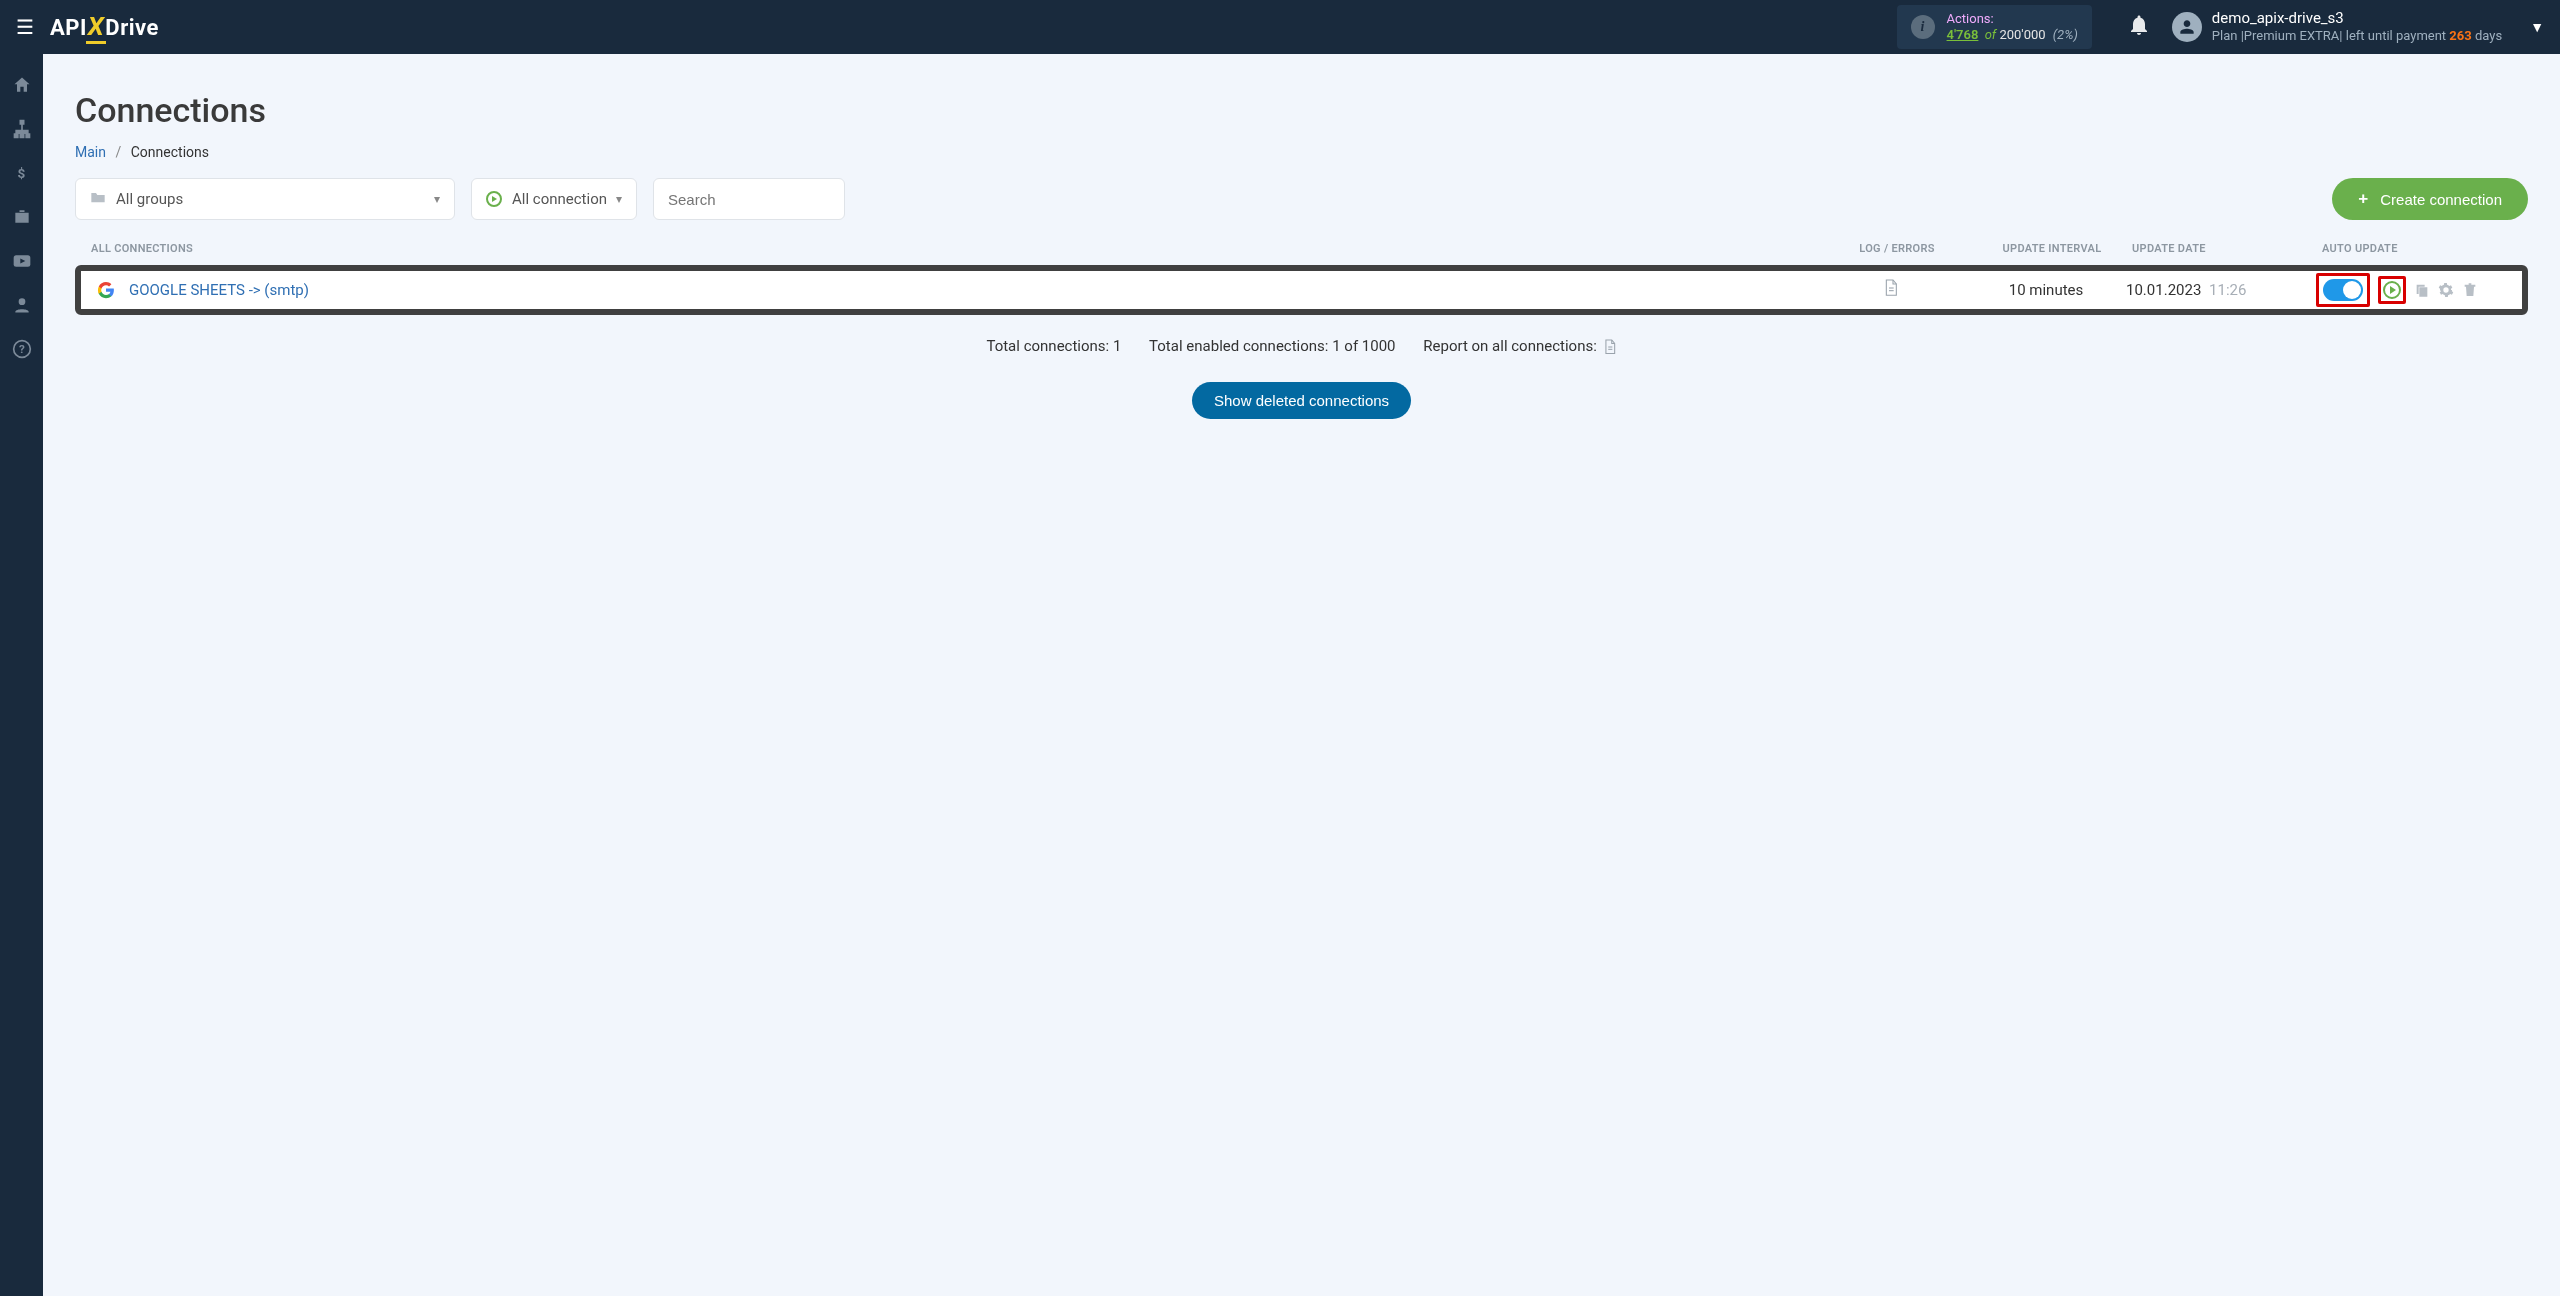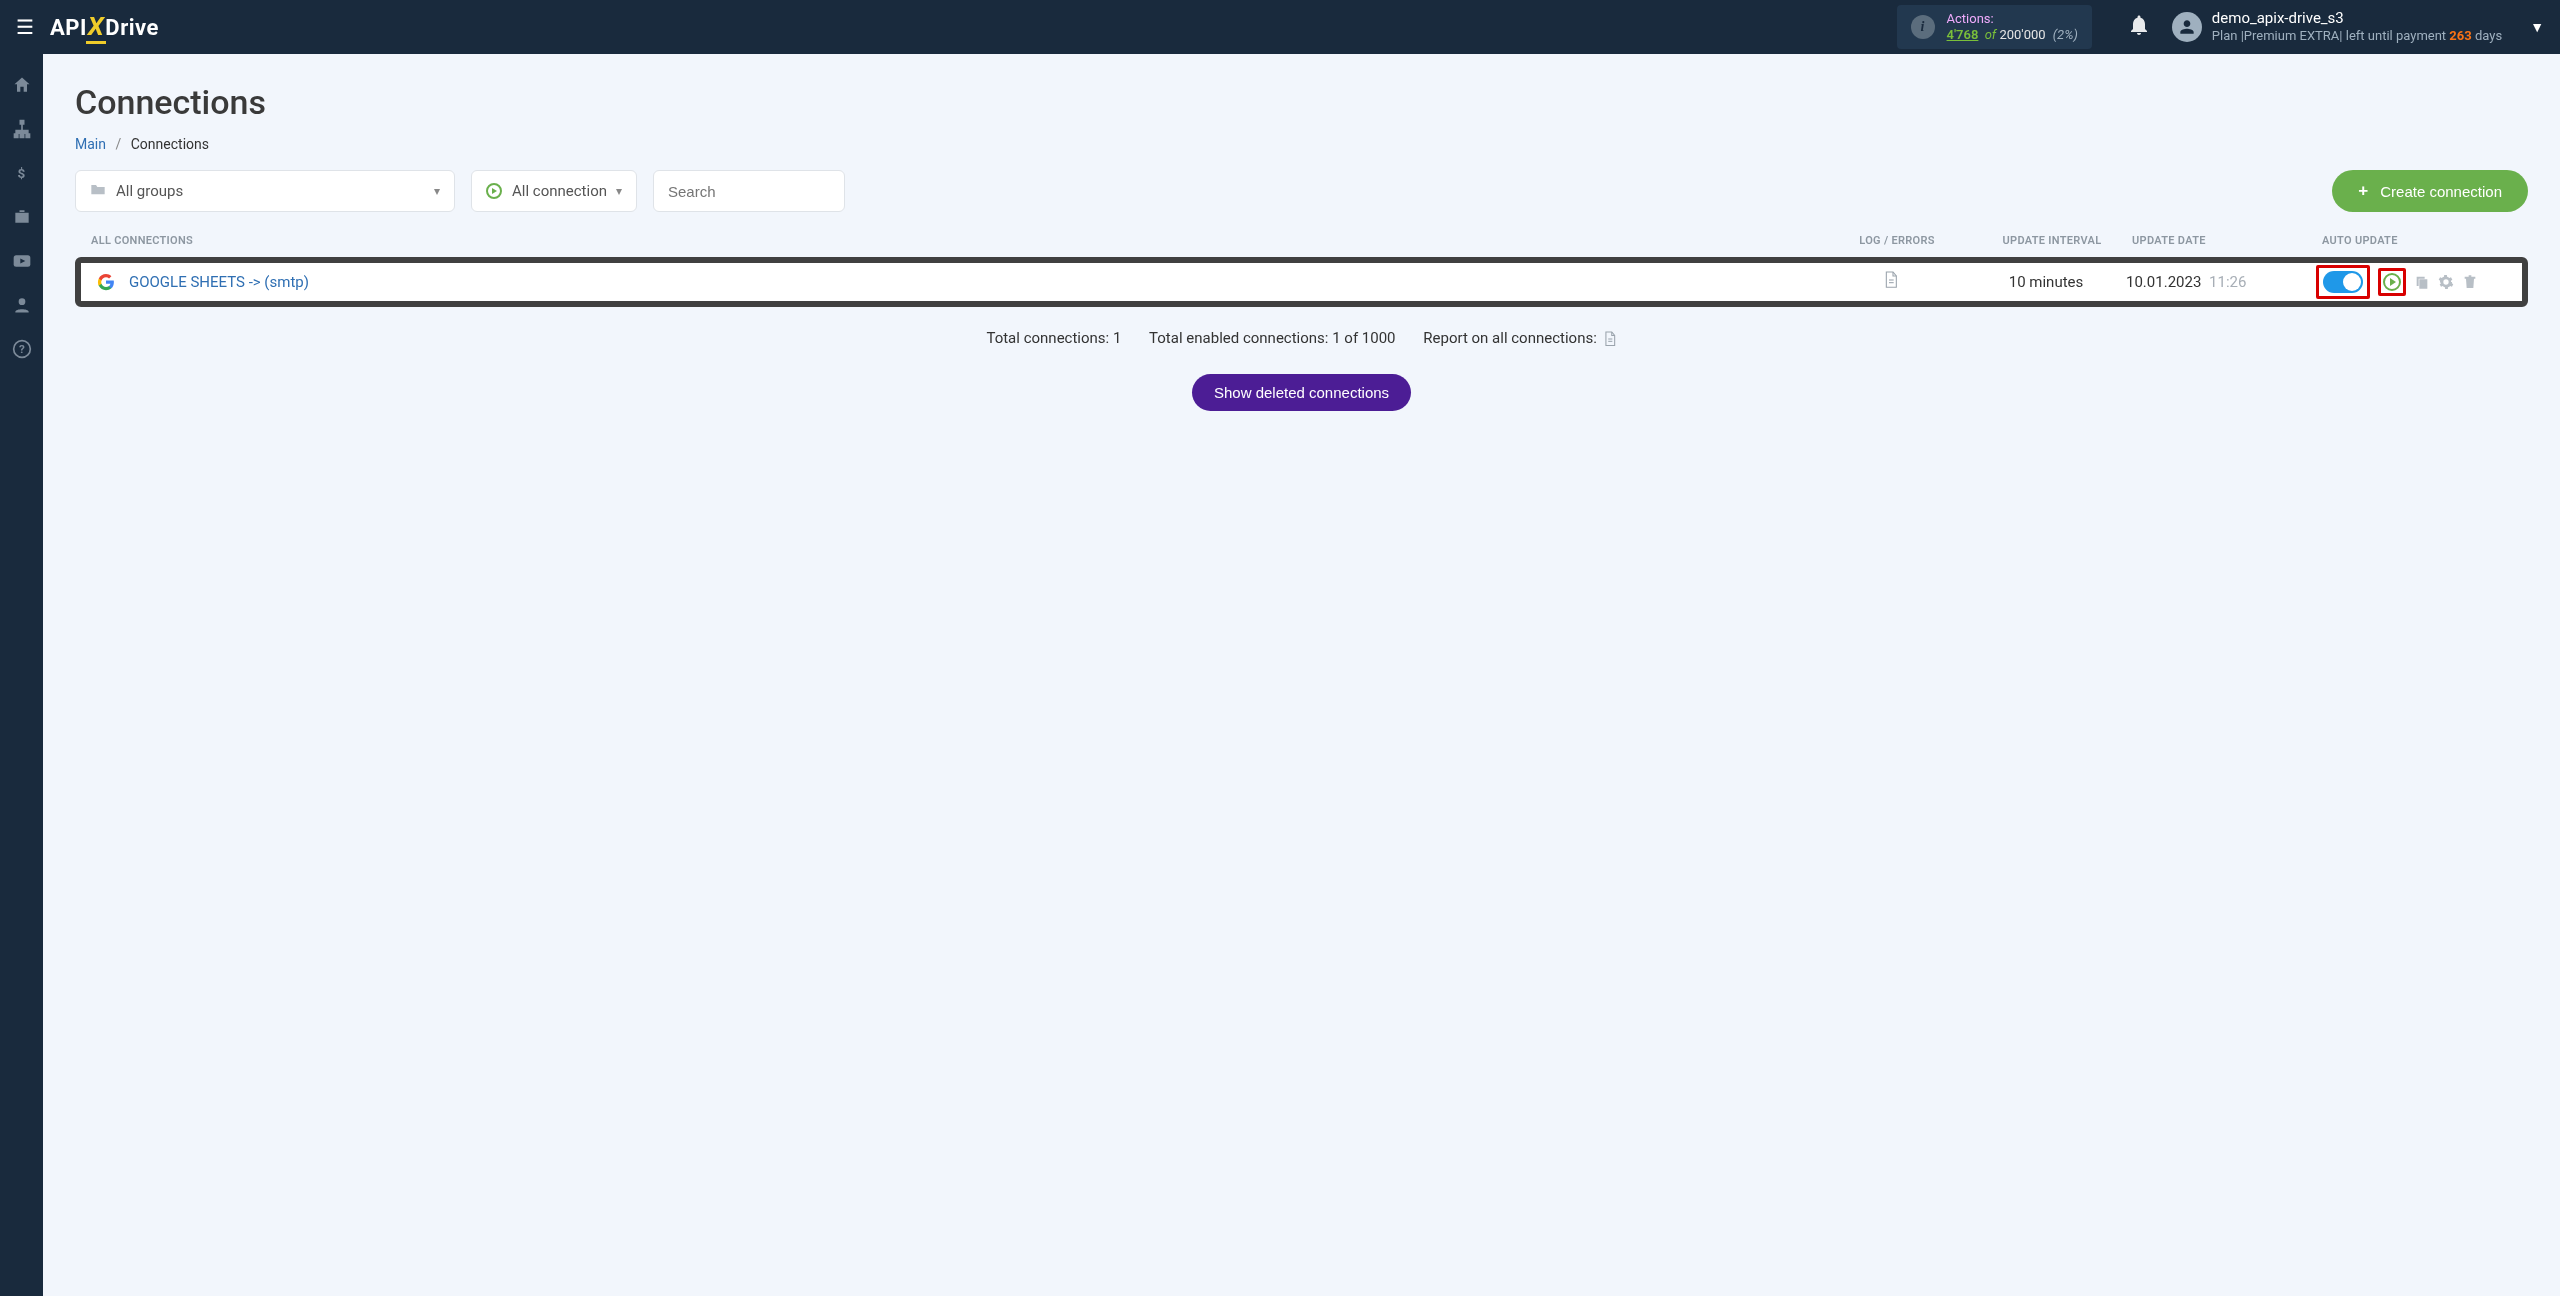--- a/index.html
+++ b/index.html
@@ -97,21 +97,21 @@
   gap: 22px;
 }
 .sidebar .sic {
   color: #7c8a99;
   font-size: 18px;
   cursor: pointer;
   width: 22px; height: 22px;
   display: flex; align-items: center; justify-content: center;
 }
 
-.content { flex: 1; padding: 28px 32px; }
+.content { flex: 1; padding: 36px 32px; }
 h1.page-title { font-size: 34px; font-weight: 500; color: #3a3a3a; margin-bottom: 14px; }
 .breadcrumb { font-size: 14px; color: #333; margin-bottom: 18px; }
 .breadcrumb a { color: #2f6fb3; text-decoration: none; }
 .breadcrumb .sep { color: #888; margin: 0 6px; }
 
 .filter-row { display: flex; gap: 16px; align-items: center; margin-bottom: 22px; }
 .select-box, .search-box {
   background: #fff;
   border: 1px solid #dfe3e8;
   border-radius: 6px;
@@ -219,21 +219,21 @@
 .grey-ic { color: #b8bfc6; cursor: pointer; display: flex; }
 .grey-ic svg { width: 16px; height: 16px; fill: #b8bfc6; }
 
 .summary { text-align: center; font-size: 15px; color: #333; margin-top: 22px; }
 .summary span.seg { margin: 0 12px; }
 .summary .doc-inline { vertical-align: middle; display: inline-flex; margin-left: 2px;}
 
 .show-deleted {
   display: block;
   margin: 26px auto 0 auto;
-  background: #4c1d95;
+  background: #0369a1;
   color: #fff;
   border: none;
   border-radius: 22px;
   padding: 10px 22px;
   font-size: 15px;
   cursor: pointer;
 }
 </style>
 </head>
 <body>

